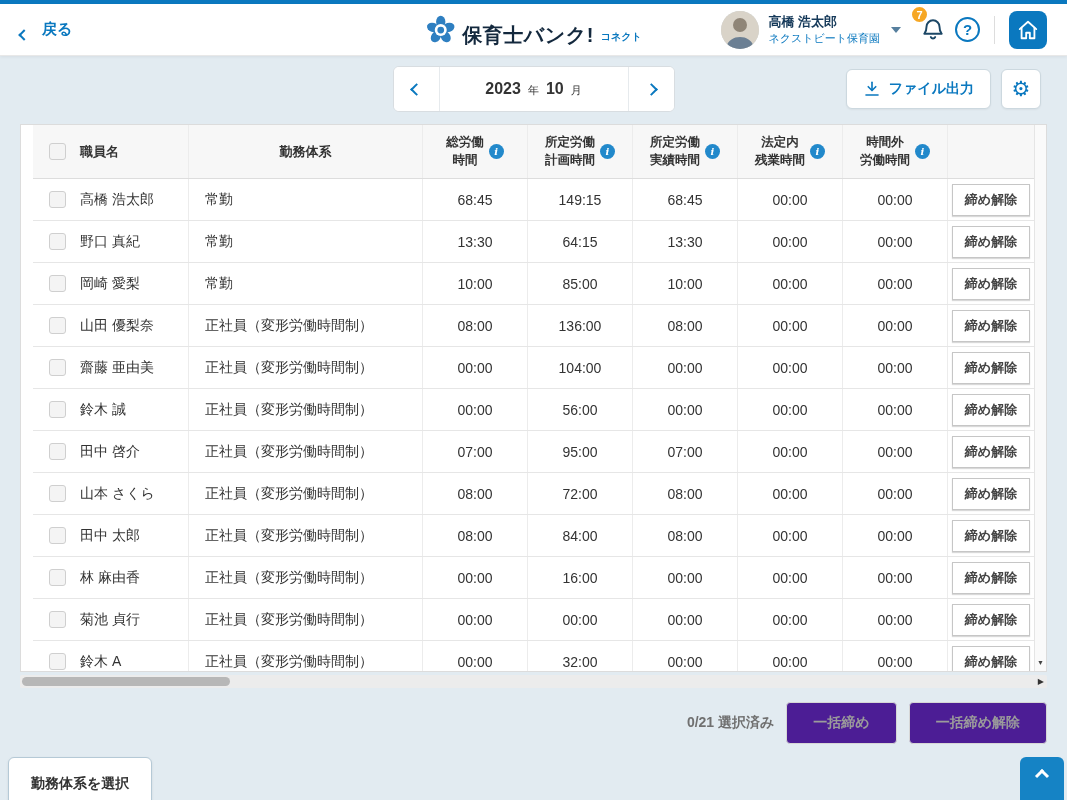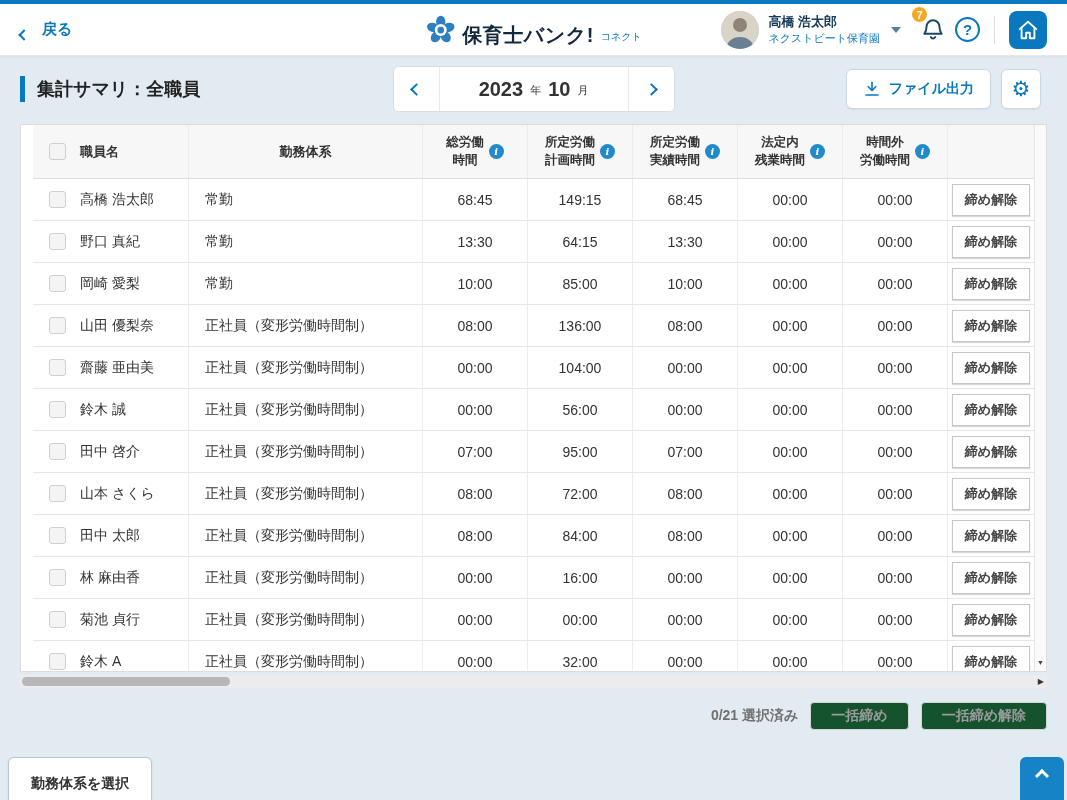--- a/index.html
+++ b/index.html
@@ -15,21 +15,21 @@
 
   
   .top-accent{height:4px;background:var(--blue);}
   .topbar{height:52px;background:#fff;display:flex;align-items:center;padding:0 20px;position:relative;border-bottom:1px solid #e8e8e8;box-shadow:0 1px 3px rgba(0,0,0,.06);}
   .back-link{display:flex;align-items:flex-end;gap:14px;color:var(--blue);font-size:15px;font-weight:bold;cursor:pointer;}
   .chev{display:inline-block;width:8px;height:8px;border-left:2px solid currentColor;border-bottom:2px solid currentColor;}
   .chev.left{transform:rotate(45deg);}
   .chev.up{transform:rotate(135deg);}
   .logo{position:absolute;left:50%;top:50%;transform:translate(-50%,-50%);display:flex;align-items:flex-end;gap:7px;}
   .logo-title{font-size:20px;font-weight:bold;color:#13283d;letter-spacing:.5px;line-height:1;}
-  .logo-sub{font-size:10px;font-weight:normal;color:var(--blue);padding-bottom:1px;}
+  .logo-sub{font-size:10px;font-weight:bold;color:var(--blue);padding-bottom:1px;}
   .user-area{margin-left:auto;display:flex;align-items:center;gap:9px;}
   .avatar{width:38px;height:38px;border-radius:50%;overflow:hidden;background:#cfd6da;flex-shrink:0;}
   .user-text{display:flex;flex-direction:column;gap:2px;line-height:1.1;}
   .user-name{font-size:13px;font-weight:bold;color:#163a5a;}
   .user-org{font-size:11px;color:var(--blue);}
   .caret-down{width:0;height:0;border-left:5px solid transparent;border-right:5px solid transparent;border-top:6px solid #567f9e;margin:0 2px;}
   .bell-wrap{position:relative;margin-left:8px;padding-top:3px;cursor:pointer;}
   .badge{position:absolute;top:-8px;left:-10px;min-width:19px;height:19px;border-radius:50%;background:#f6a724;border:2px solid #fff;color:#fff;font-size:11px;font-weight:bold;display:flex;align-items:center;justify-content:center;}
   .help-circle{width:25px;height:25px;border-radius:50%;border:2px solid var(--blue);color:var(--blue);font-weight:bold;font-size:15px;display:flex;align-items:center;justify-content:center;cursor:pointer;}
   .v-divider{width:1px;height:28px;background:#ddd;margin:0 5px;}
@@ -38,21 +38,21 @@
   
   .toolbar{position:relative;margin:10px 20px 0;height:46px;}
   .page-title{position:absolute;left:0;top:50%;transform:translateY(-50%);border-left:5px solid var(--blue);padding-left:12px;font-size:18px;font-weight:bold;color:#222;line-height:26px;}
   .month-picker{position:absolute;left:50%;top:0;transform:translateX(-50%);width:282px;height:46px;background:#fff;border:1px solid #d8dde1;border-radius:6px;display:flex;align-items:stretch;overflow:hidden;}
   .month-nav{width:46px;display:flex;align-items:center;justify-content:center;color:var(--blue);background:#fff;border:none;cursor:pointer;}
   .month-nav.prev{border-right:1px solid #e6eaed;}
   .month-nav.next{border-left:1px solid #e6eaed;}
   .month-nav .chev{width:9px;height:9px;}
   .month-nav .chev.right{transform:rotate(-135deg);}
   .month-display{flex:1;display:flex;align-items:center;justify-content:center;gap:7px;color:#333;}
-  .month-num{font-size:20px;font-weight:bold;}
+  .month-num{font-size:16px;font-weight:bold;}
   .month-unit{font-size:11px;padding-top:3px;}
   .toolbar-right{position:absolute;right:6px;top:50%;transform:translateY(-50%);display:flex;gap:10px;}
   .export-btn{height:40px;padding:0 16px;border:1px solid #ccd8df;border-radius:6px;background:#fff;display:flex;align-items:center;gap:8px;color:var(--blue);font-weight:bold;font-size:14px;cursor:pointer;box-shadow:0 1px 2px rgba(0,0,0,.05);}
   .gear-btn{width:40px;height:40px;border:1px solid #ccd8df;border-radius:6px;background:#fff;display:flex;align-items:center;justify-content:center;color:var(--blue);font-size:21px;cursor:pointer;box-shadow:0 1px 2px rgba(0,0,0,.05);}
 
   
   .table-card{position:relative;margin:12px 20px 0;height:548px;background:#fff;border:1px solid #dcdcdc;overflow:hidden;padding-left:12px;}
   .table-inner{margin-right:12px;}
   .t-head{display:grid;grid-template-columns:var(--cols);height:54px;background:#f7f7f7;border-bottom:1px solid #ddd;}
   .t-row{display:grid;grid-template-columns:var(--cols);height:42px;border-bottom:1px solid var(--line);background:#fff;}
@@ -73,21 +73,21 @@
   .v-strip{position:absolute;right:0;top:0;bottom:0;width:12px;background:#fafafa;border-left:1px solid #e5e5e5;display:flex;align-items:flex-end;justify-content:center;padding-bottom:5px;font-size:7px;color:#444;cursor:pointer;}
 
   
   .h-scroll{position:relative;margin:3px 20px 0;height:13px;background:#ececec;border-radius:2px;cursor:pointer;}
   .h-thumb{position:absolute;left:2px;top:2px;width:208px;height:9px;background:#b7b7b7;border-radius:5px;cursor:grab;}
   .h-arrow{position:absolute;right:3px;top:50%;transform:translateY(-50%);font-size:8px;color:#333;line-height:1;}
 
   
   .footer-row{margin:14px 20px 0;display:flex;align-items:center;justify-content:flex-end;gap:12px;}
   .selection-label{font-size:14px;font-weight:bold;color:#707070;margin-right:0;}
-  .bulk-btn{height:28px;padding:0 20px;background:#14532d;border:1px solid #d6d6d6;border-radius:4px;font-size:14px;font-weight:bold;color:#9b9b9b;cursor:pointer;}
+  .bulk-btn{height:42px;padding:0 26px;background:#4c1d95;border:1px solid #d6d6d6;border-radius:4px;font-size:14px;font-weight:bold;color:#9b9b9b;cursor:pointer;}
 
   
   .worktype-btn{position:absolute;left:8px;top:757px;height:54px;padding:0 22px;background:#fff;border:1px solid #b5c9d6;border-radius:6px;font-size:14px;font-weight:bold;color:#333;display:flex;align-items:center;box-shadow:0 1px 3px rgba(0,0,0,.08);cursor:pointer;}
   .scroll-top-btn{position:absolute;right:3px;top:757px;width:44px;height:50px;background:#1583c5;border:none;border-radius:6px;display:flex;align-items:flex-start;justify-content:center;padding-top:14px;cursor:pointer;}
   .scroll-top-btn .chev{color:#fff;width:10px;height:10px;border-width:3px;}
 </style>
 </head>
 <body>
 
 <div class="page">
@@ -149,21 +149,20 @@
       <button class="home-btn">
         <svg width="22" height="22" viewBox="0 0 24 24" fill="none" stroke="#fff" stroke-width="2" stroke-linecap="round" stroke-linejoin="round">
           <path d="M3 11l9-8 9 8"></path>
           <path d="M5 9.5V21h5v-6h4v6h5V9.5"></path>
         </svg>
       </button>
     </div>
   </div>
 
   <div class="toolbar">
-    <div class="page-title">集計サマリ：全職員</div>
 
     <div class="month-picker">
       <button class="month-nav prev">
         <span class="chev left"></span>
       </button>
       <div class="month-display">
         <span class="month-num">2023</span>
         <span class="month-unit">年</span>
         <span class="month-num">10</span>
         <span class="month-unit">月</span>

